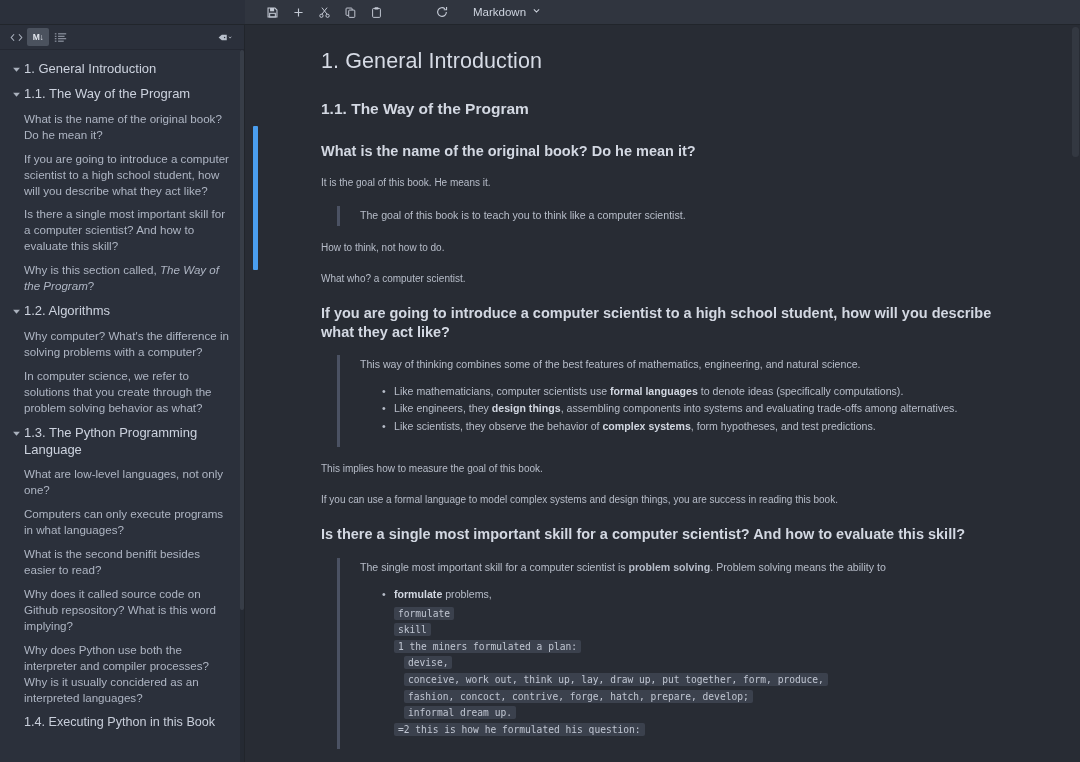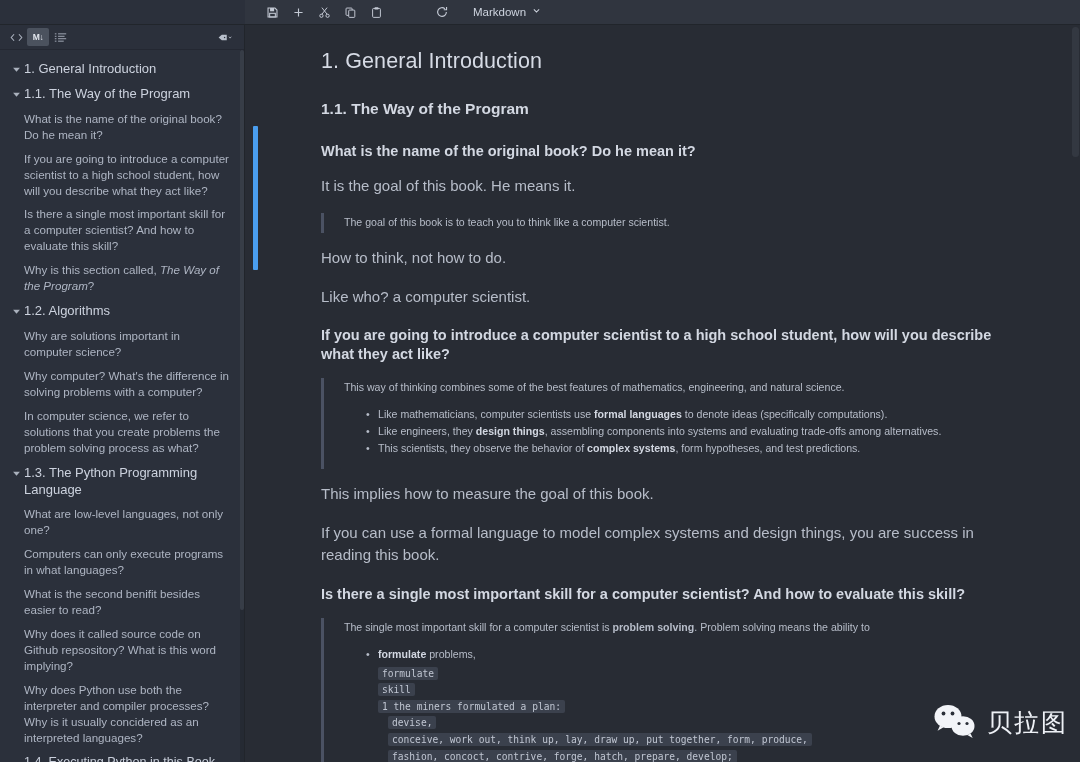--- a/index.html
+++ b/index.html
@@ -128,26 +128,26 @@
   }
   h2.doc-h2 {
     font-size: 15.5px; font-weight: bold; color: #d3d8e2;
     margin: 0 0 24px 0;
   }
   h3.doc-h3 {
     font-size: 14.5px; font-weight: bold; color: #d3d8e2;
     margin: 18px 0 14px 0; line-height: 1.3;
   }
   p.doc-p {
-    font-size: 15px; color: #b7bdc9; line-height: 1.5;
+    font-size: 10px; color: #b7bdc9; line-height: 1.5;
     margin: 0 0 16px 0;
   }
   blockquote.doc-q {
     border-left: 3px solid #4b5263;
-    margin: 0 0 14px 0; padding: 2px 0 2px 20px;
+    margin: 0 0 14px 16px; padding: 2px 0 2px 20px;
   }
   blockquote.doc-q p { font-size: 10.6px; color: #b7bdc9; line-height: 1.5; margin: 0 0 10px 0; }
   blockquote.doc-q p:last-child { margin-bottom: 0; }
   ul.doc-ul { margin: 0 0 10px 0; padding-left: 34px; list-style: none; }
   ul.doc-ul > li {
     font-size: 10.6px; color: #b7bdc9; line-height: 1.62; position: relative;
   }
   ul.doc-ul > li::before {
     content: "•"; position: absolute; left: -12px; color: #b7bdc9;
   }
@@ -297,27 +297,24 @@
             </div>
             <div class="toc-row lvl1">
               <span class="caret">
                 <svg width="9" height="9" viewBox="0 0 12 12" fill="#aab1bd">
                   <path d="M1.5 3.5h9L6 9z"></path>
                 </svg>
               </span>
               <span class="toc-label">1.2. Algorithms</span>
             </div>
             <div class="toc-row lvl2">
-              <span class="toc-label">Why are solutions important in computer science?</span>
-            </div>
-            <div class="toc-row lvl2">
               <span class="toc-label">Why computer? What's the difference in solving problems with a computer?</span>
             </div>
             <div class="toc-row lvl2">
-              <span class="toc-label">In computer science, we refer to solutions that you create problems the problem solving process as what?</span>
+              <span class="toc-label">In computer science, we refer to solutions that you create through the problem solving behavior as what?</span>
             </div>
             <div class="toc-row lvl1">
               <span class="caret">
                 <svg width="9" height="9" viewBox="0 0 12 12" fill="#aab1bd">
                   <path d="M1.5 3.5h9L6 9z"></path>
                 </svg>
               </span>
               <span class="toc-label">1.3. The Python Programming Language</span>
             </div>
             <div class="toc-row lvl2">
@@ -352,70 +349,58 @@
       <div class="doc">
         <h1 class="doc-h1">1. General Introduction</h1>
         <h2 class="doc-h2">1.1. The Way of the Program</h2>
 
         <h3 class="doc-h3">What is the name of the original book? Do he mean it?</h3>
         <p class="doc-p">It is the goal of this book. He means it.</p>
         <blockquote class="doc-q">
           <p>The goal of this book is to teach you to think like a computer scientist.</p>
         </blockquote>
         <p class="doc-p">How to think, not how to do.</p>
-        <p class="doc-p">Like who? a computer scientist.</p>
+        <p class="doc-p">What who? a computer scientist.</p>
 
         <h3 class="doc-h3">If you are going to introduce a computer scientist to a high school student, how will you describe what they act like?</h3>
         <blockquote class="doc-q">
           <p>This way of thinking combines some of the best features of mathematics, engineering, and natural science.</p>
           <ul class="doc-ul" id="s2-bullets">
               <li><span>Like mathematicians, computer scientists use </span><b>formal languages</b><span> to denote ideas (specifically computations).</span></li>
               <li><span>Like engineers, they </span><b>design things</b><span>, assembling components into systems and evaluating trade-offs among alternatives.</span></li>
-              <li><span>This scientists, they observe the behavior of </span><b>complex systems</b><span>, form hypotheses, and test predictions.</span></li>
+              <li><span>Like scientists, they observe the behavior of </span><b>complex systems</b><span>, form hypotheses, and test predictions.</span></li>
             </ul>
         </blockquote>
         <p class="doc-p">This implies how to measure the goal of this book.</p>
         <p class="doc-p">If you can use a formal language to model complex systems and design things, you are success in reading this book.</p>
 
         <h3 class="doc-h3">Is there a single most important skill for a computer scientist? And how to evaluate this skill?</h3>
         <blockquote class="doc-q">
           <p>
             <span>The single most important skill for a computer scientist is </span><b>problem solving</b><span>. Problem solving means the ability to</span>
           </p>
           <ul class="doc-ul">
             <li>
               <b>formulate</b><span> problems,</span>
               <div class="defblock" id="def-lines">
                   <div class="defline"><code class="ic">formulate</code></div>
                   <div class="defline"><code class="ic">skill</code></div>
                   <div class="defline"><code class="ic">1 the miners formulated a plan:</code></div>
                   <div class="defline ind1"><code class="ic">devise,</code></div>
                   <div class="defline ind1"><code class="ic">conceive, work out, think up, lay, draw up, put together, form, produce,</code></div>
                   <div class="defline ind1"><code class="ic">fashion, concoct, contrive, forge, hatch, prepare, develop;</code></div>
+                  <div class="defline ind1"><code class="ic">informal dream up.</code></div>
                   <div class="defline"><code class="ic">=2 this is how he formulated his question:</code></div>
                 </div>
             </li>
 
           </ul>
         </blockquote>
 
       </div>
 
-      <div class="watermark">
-        <svg width="46" height="40" viewBox="0 0 46 40">
-          <ellipse cx="16" cy="14.5" rx="13.5" ry="11.5" fill="#f2f4f8"></ellipse>
-          <path d="M8 23.5l-2.4 5.2 6-3.4z" fill="#f2f4f8"></path>
-          <circle cx="11.5" cy="11.5" r="1.9" fill="#2a2f38"></circle>
-          <circle cx="20.5" cy="11.5" r="1.9" fill="#2a2f38"></circle>
-          <ellipse cx="31" cy="24" rx="11.5" ry="9.8" fill="#f2f4f8"></ellipse>
-          <path d="M38.5 31.5l2.2 4.6-5.4-3z" fill="#f2f4f8"></path>
-          <circle cx="27" cy="21.5" r="1.6" fill="#2a2f38"></circle>
-          <circle cx="35" cy="21.5" r="1.6" fill="#2a2f38"></circle>
-        </svg>
-        <span class="wm-text">贝拉图</span>
-      </div>
 
       <div class="main-scroll">
         <div class="thumb"></div>
       </div>
     </div>
   </div>
 </div>
 
 </body></html>

